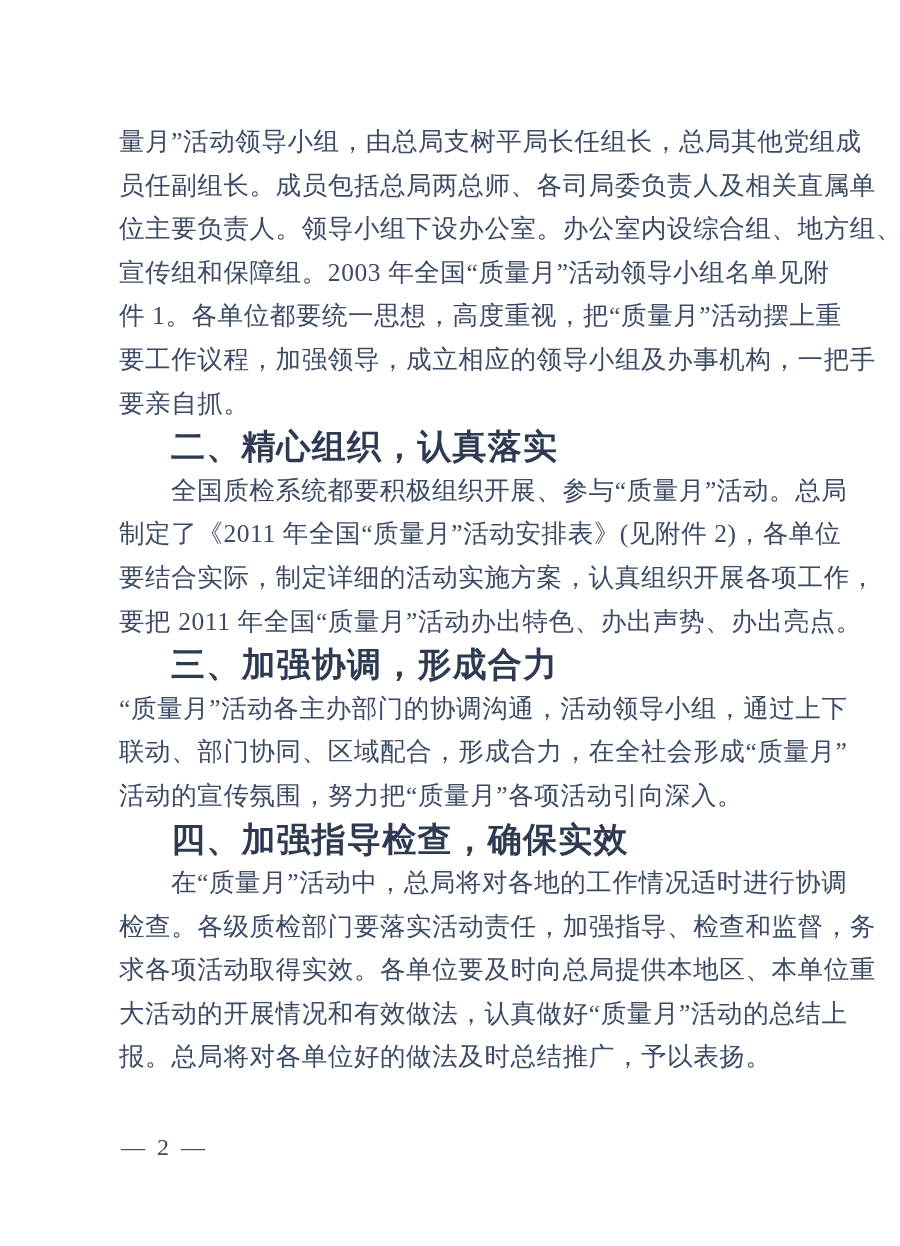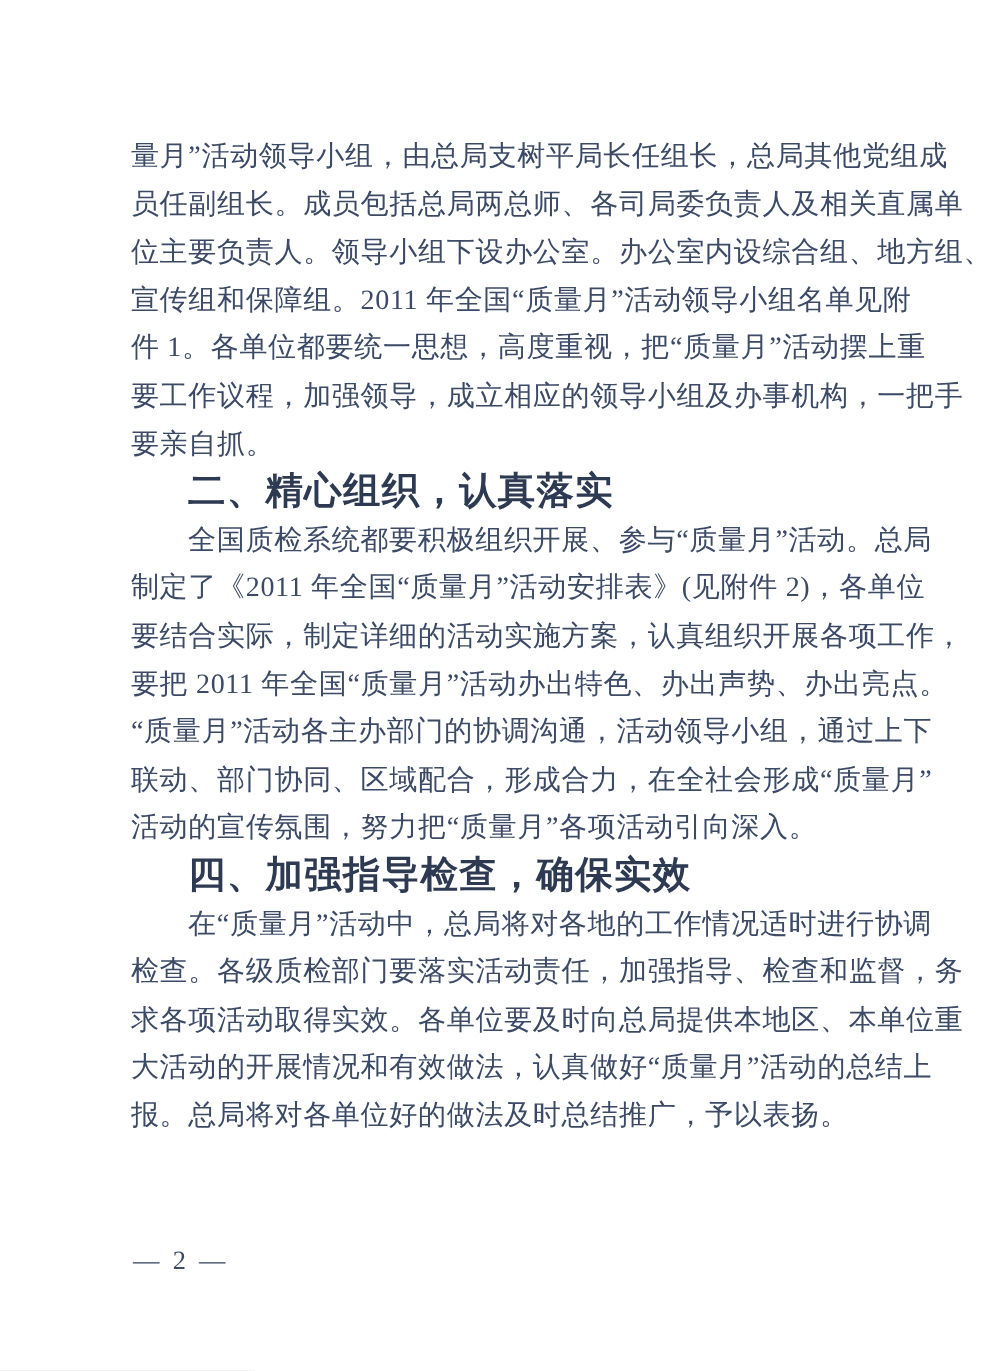--- a/index.html
+++ b/index.html
@@ -53,29 +53,30 @@
   }
 </style>
 </head>
 <body>
 
 <div class="page">
   <div class="content" id="content">
       <div class="line body fill">量月”活动领导小组，由总局支树平局长任组长，总局其他党组成</div>
       <div class="line body fill">员任副组长。成员包括总局两总师、各司局委负责人及相关直属单</div>
       <div class="line body fill">位主要负责人。领导小组下设办公室。办公室内设综合组、地方组、</div>
-      <div class="line body fill">宣传组和保障组。2011 年全国“质量月”活动领导小组名单见附</div>
+      <div class="line body fill">宣传组和保障组。2003 年全国“质量月”活动领导小组名单见附</div>
       <div class="line body fill">件 1。各单位都要统一思想，高度重视，把“质量月”活动摆上重</div>
       <div class="line body fill">要工作议程，加强领导，成立相应的领导小组及办事机构，一把手</div>
       <div class="line body">要亲自抓。</div>
       <div class="line heading indent">二、精心组织，认真落实</div>
       <div class="line body indent fill">全国质检系统都要积极组织开展、参与“质量月”活动。总局</div>
       <div class="line body fill">制定了《2011 年全国“质量月”活动安排表》(见附件 2)，各单位</div>
       <div class="line body fill">要结合实际，制定详细的活动实施方案，认真组织开展各项工作，</div>
       <div class="line body fill">要把 2011 年全国“质量月”活动办出特色、办出声势、办出亮点。</div>
+      <div class="line heading indent">三、加强协调，形成合力</div>
       <div class="line body fill">“质量月”活动各主办部门的协调沟通，活动领导小组，通过上下</div>
       <div class="line body fill">联动、部门协同、区域配合，形成合力，在全社会形成“质量月”</div>
       <div class="line body">活动的宣传氛围，努力把“质量月”各项活动引向深入。</div>
       <div class="line heading indent">四、加强指导检查，确保实效</div>
       <div class="line body indent fill">在“质量月”活动中，总局将对各地的工作情况适时进行协调</div>
       <div class="line body fill">检查。各级质检部门要落实活动责任，加强指导、检查和监督，务</div>
       <div class="line body fill">求各项活动取得实效。各单位要及时向总局提供本地区、本单位重</div>
       <div class="line body fill">大活动的开展情况和有效做法，认真做好“质量月”活动的总结上</div>
       <div class="line body">报。总局将对各单位好的做法及时总结推广，予以表扬。</div>
     </div>

